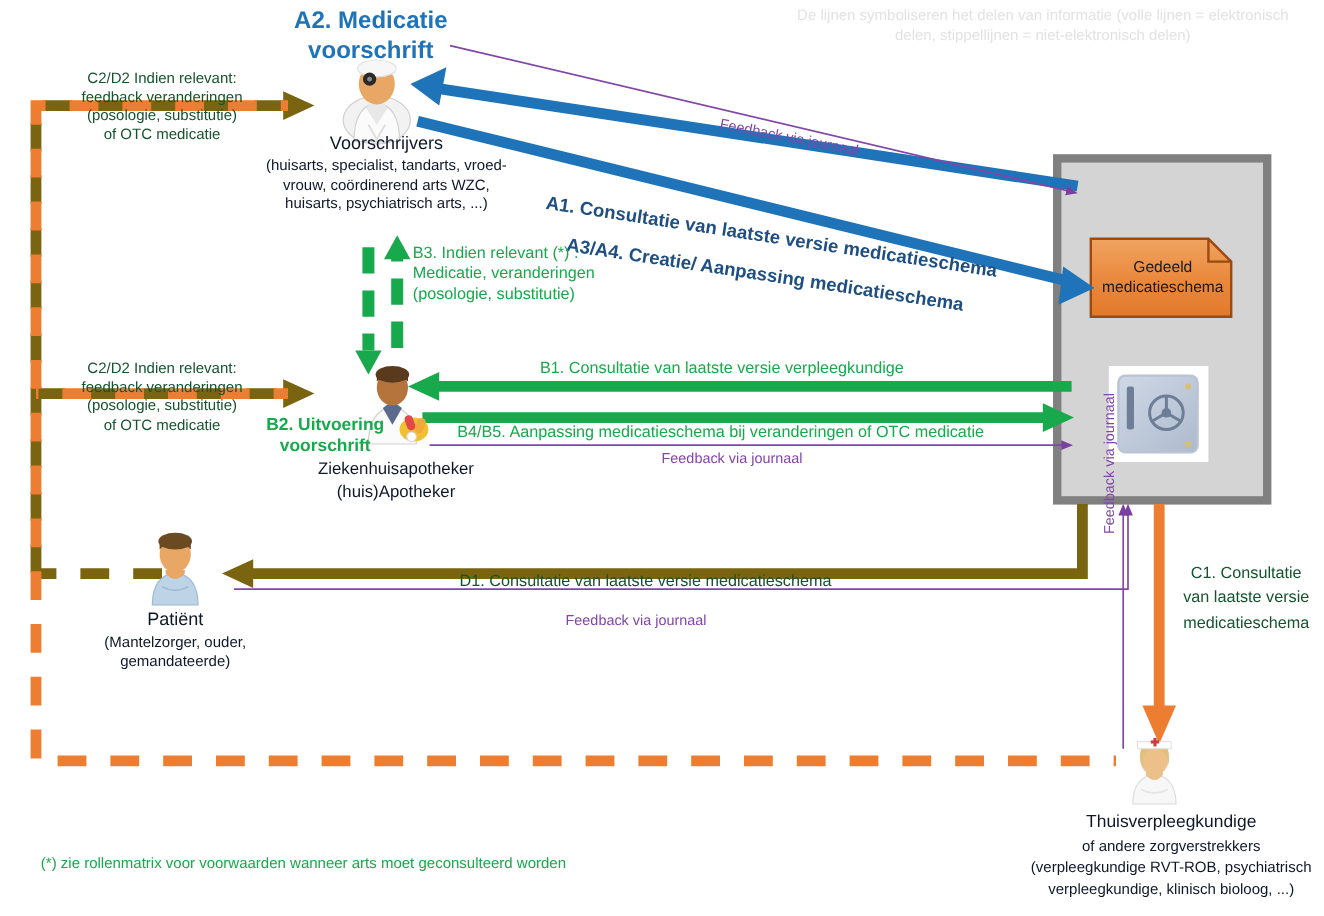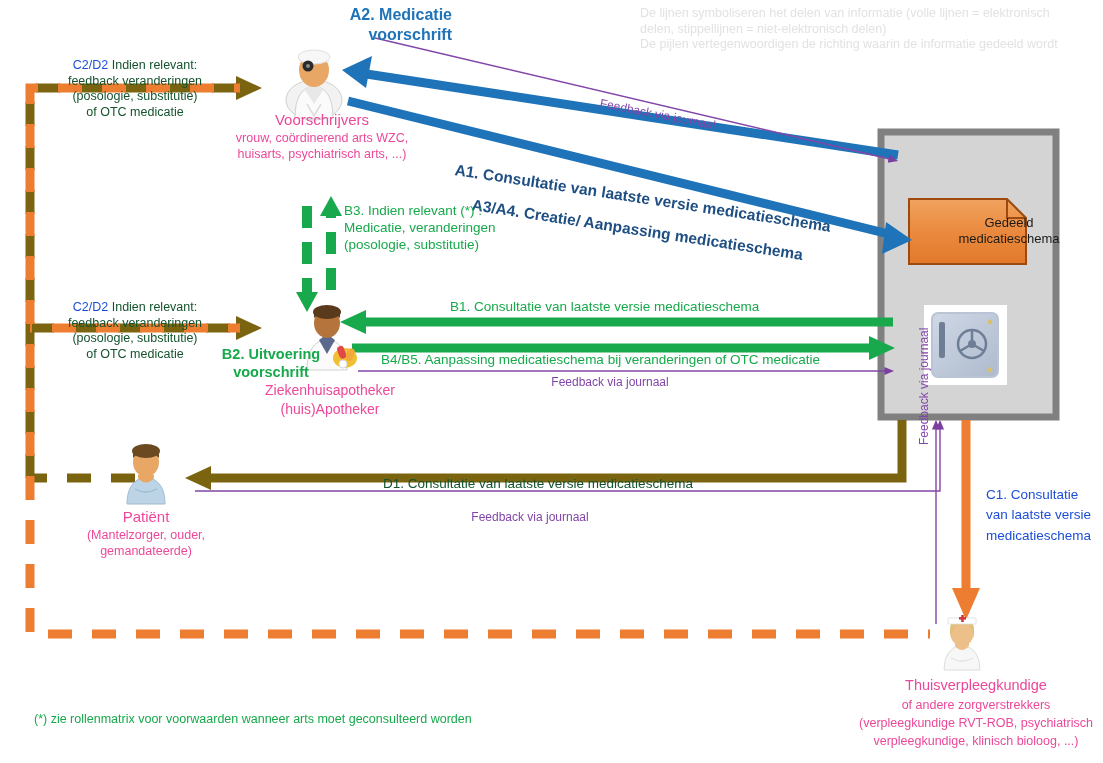--- a/index.html
+++ b/index.html
@@ -2,28 +2,28 @@
 <html><head>
 <meta charset="utf-8">
 <style>
   html,body{margin:0;padding:0;background:#ffffff;}
   body{font-family:"Liberation Sans","DejaVu Sans",sans-serif;}
   #stage{position:relative;width:1103px;height:763px;overflow:hidden;background:#fff;}
   #svgroot{position:absolute;left:0;top:0;width:1103px;height:763px;}
   .lbl{position:absolute;white-space:nowrap;line-height:1.25;}
   .c-blue{color:#1f73b8;}
   .c-green{color:#17a94b;}
-  .c-red{color:#ec4899;}
+  .c-red{color:#0f172a;}
   .c-olive{color:#14532d;}
-  .c-orange{color:#1d4ed8;margin-top:17px;}
+  .c-orange{color:#14532d;}
   .c-purple{color:#8246a8;}
   .c-grey{color:#e2e2e2;}
   .b{font-weight:bold;}
   .ctr{text-align:center;}
-  .rt{text-align:left;}
+  .rt{text-align:center;}
   .rot90{transform:rotate(-90deg);transform-origin:left bottom;}
 </style>
 </head>
 <body>
 
 <div id="stage">
 
   <svg id="svgroot" viewBox="0 0 1103 763">
     <defs>
       <marker id="ah-blue" markerWidth="5" markerHeight="5" refX="2.2" refY="2.5" orient="auto">
@@ -170,33 +170,33 @@
       <path d="M6,6 L34,6 L34,0 L6,0 Z" fill="#ffffff" stroke="#dddddd" stroke-width="0.8"></path>
       <rect x="17" y="-1" width="7" height="2.6" fill="#d03a3a"></rect>
       <rect x="19.2" y="-3" width="2.6" height="7" fill="#d03a3a"></rect>
       <path d="M9,40 Q20,46 31,40" fill="none" stroke="#e4e4e4" stroke-width="1.4"></path>
     </g>
   </svg>
 
   <div class="lbl rt c-grey" style="left:640px;top:6px;width:458px;font-size:12.5px;">
     <div>De lijnen symboliseren het delen van informatie (volle lijnen = elektronisch</div>
     <div>delen, stippellijnen = niet-elektronisch delen)</div>
-    <div>De pijlen vertegenwoordigen de richting waarin de informatie gedeeld wordt</div>
   </div>
 
   <div class="lbl ctr b c-blue" style="left:196px;top:5px;width:250px;font-size:16px;">
     <div></div>
   </div>
-  <div class="lbl ctr b c-blue" style="left:202px;top:5px;width:250px;font-size:16px;text-align:right;">
+  <div class="lbl ctr b c-blue" style="left:184px;top:5px;width:250px;font-size:20px;">
     <div>A2. Medicatie</div>
     <div>voorschrift</div>
   </div>
 
   <div class="lbl ctr c-red" style="left:182px;top:111px;width:280px;font-size:15px;">Voorschrijvers</div>
   <div class="lbl ctr c-red" style="left:182px;top:131px;width:280px;font-size:12.5px;">
+    <div>(huisarts, specialist, tandarts, vroed-</div>
     <div>vrouw, coördinerend arts WZC,</div>
     <div>huisarts, psychiatrisch arts, ...)</div>
   </div>
 
   <div class="lbl ctr" style="left:40px;top:58px;width:190px;font-size:12.5px;">
     <div><span class="c-orange">C2/D2</span><span class="c-olive"> Indien relevant:</span></div>
     <div class="c-olive">feedback veranderingen</div>
     <div class="c-olive">(posologie, substitutie)</div>
     <div class="c-olive">of OTC medicatie</div>
   </div>
@@ -207,58 +207,58 @@
     <div class="c-olive">(posologie, substitutie)</div>
     <div class="c-olive">of OTC medicatie</div>
   </div>
 
   <div class="lbl b" style="left:455px;top:160px;font-size:15.5px;color:#1f4f82;transform:rotate(8.6deg);transform-origin:left center;">A1. Consultatie van laatste versie medicatieschema</div>
 
   <div class="lbl b" style="left:472px;top:195px;font-size:15.5px;color:#1f4f82;transform:rotate(8.6deg);transform-origin:left center;">A3/A4. Creatie/ Aanpassing medicatieschema</div>
 
   <div class="lbl c-purple" style="left:600px;top:96px;font-size:12px;transform:rotate(11deg);transform-origin:left center;">Feedback via journaal</div>
 
-  <div class="lbl ctr" style="left:915px;top:215px;width:108px;font-size:13px;color:#1a1a1a;margin-left:40px;">
+  <div class="lbl ctr" style="left:915px;top:215px;width:108px;font-size:13px;color:#1a1a1a;">
     <div>Gedeeld</div>
     <div>medicatieschema</div>
   </div>
 
   <div class="lbl c-green" style="left:344px;top:203px;font-size:13.5px;">
     <div>B3. Indien relevant (*) :</div>
     <div>Medicatie, veranderingen</div>
     <div>(posologie, substitutie)</div>
   </div>
 
   <div class="lbl ctr b c-green" style="left:196px;top:345px;width:150px;font-size:14.5px;">
     <div>B2. Uitvoering</div>
     <div>voorschrift</div>
   </div>
 
   <div class="lbl ctr c-red" style="left:230px;top:381px;width:200px;font-size:14px;line-height:1.35;">
     <div>Ziekenhuisapotheker</div>
     <div>(huis)Apotheker</div>
   </div>
 
-  <div class="lbl c-green" style="left:450px;top:299px;font-size:13.5px;">B1. Consultatie van laatste versie medicatieschema</div>
+  <div class="lbl c-green" style="left:450px;top:299px;font-size:13.5px;">B1. Consultatie van laatste versie verpleegkundige</div>
 
   <div class="lbl c-green" style="left:381px;top:352px;font-size:13.5px;text-align:right;">B4/B5. Aanpassing medicatieschema bij veranderingen of OTC medicatie</div>
 
   <div class="lbl ctr c-purple" style="left:480px;top:375px;width:260px;font-size:12px;">Feedback via journaal</div>
 
   <div class="lbl ctr c-red" style="left:76px;top:508px;width:140px;font-size:15px;">Patiënt</div>
   <div class="lbl ctr c-red" style="left:56px;top:528px;width:180px;font-size:12.5px;">
     <div>(Mantelzorger, ouder,</div>
     <div>gemandateerde)</div>
   </div>
 
   <div class="lbl c-olive" style="left:383px;top:462px;font-size:13.5px;margin-top:14px;">D1. Consultatie van laatste versie medicatieschema</div>
 
   <div class="lbl ctr c-purple" style="left:400px;top:510px;width:260px;font-size:12px;">Feedback via journaal</div>
 
-  <div class="lbl c-orange" style="left:986px;top:468px;font-size:13.5px;line-height:1.5;">
+  <div class="lbl c-orange" style="left:986px;top:468px;font-size:13.5px;line-height:1.5;text-align:center;">
     <div>C1. Consultatie</div>
     <div>van laatste versie</div>
     <div>medicatieschema</div>
   </div>
 
   <div class="lbl c-purple rot90" style="left:932px;top:430px;font-size:12px;">Feedback via journaal</div>
 
   <div class="lbl ctr c-red" style="left:856px;top:676px;width:240px;font-size:14.5px;">Thuisverpleegkundige</div>
   <div class="lbl ctr c-red" style="left:846px;top:696px;width:260px;font-size:12.5px;line-height:1.45;">
     <div>of andere zorgverstrekkers</div>

